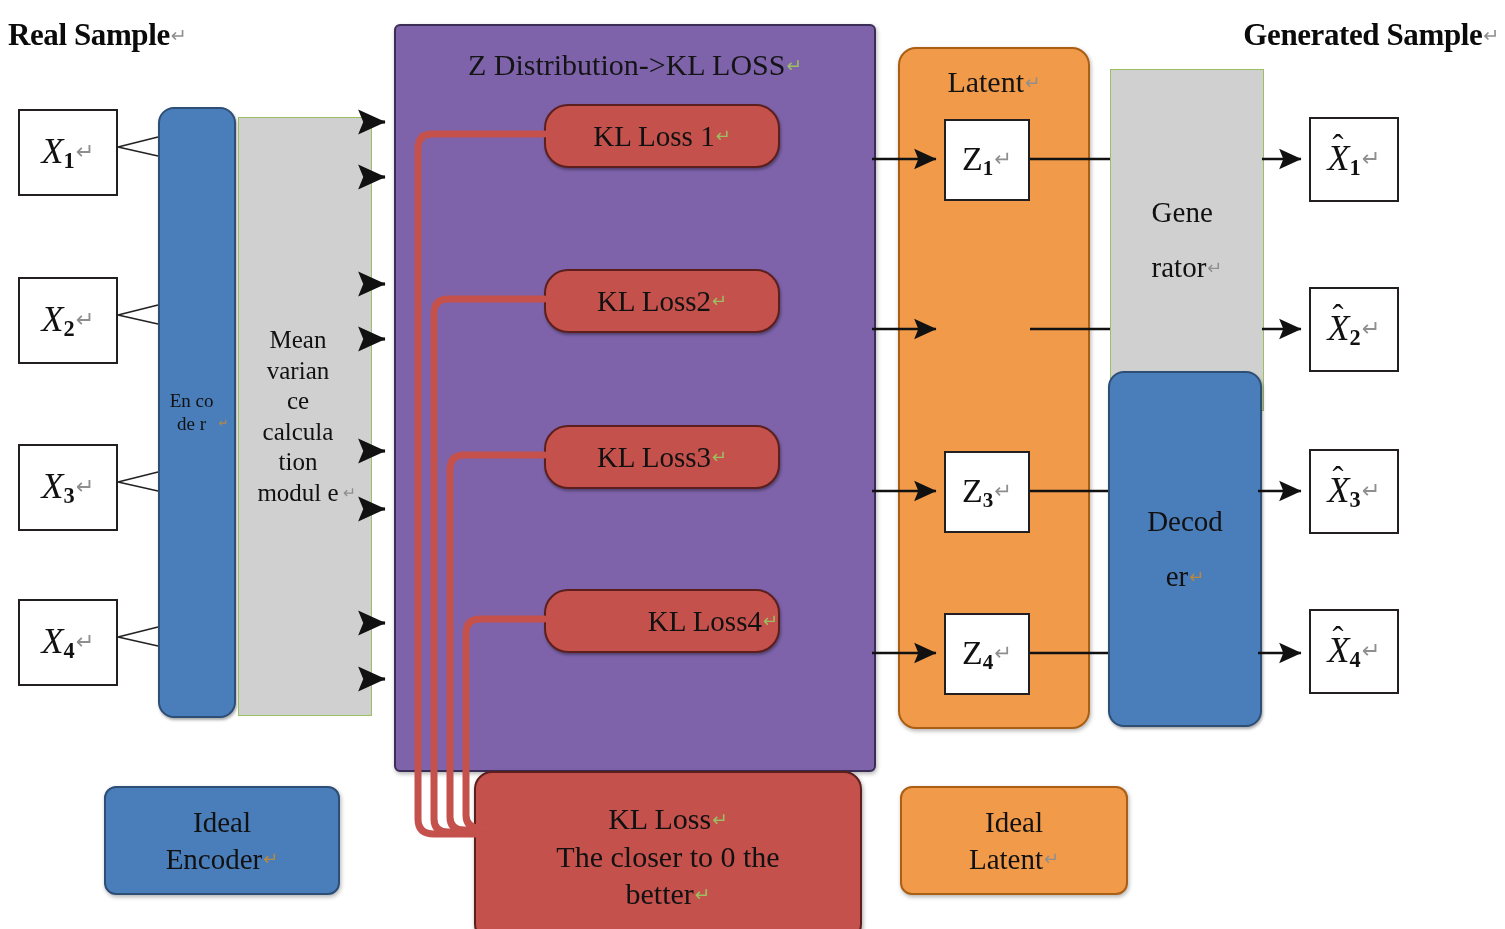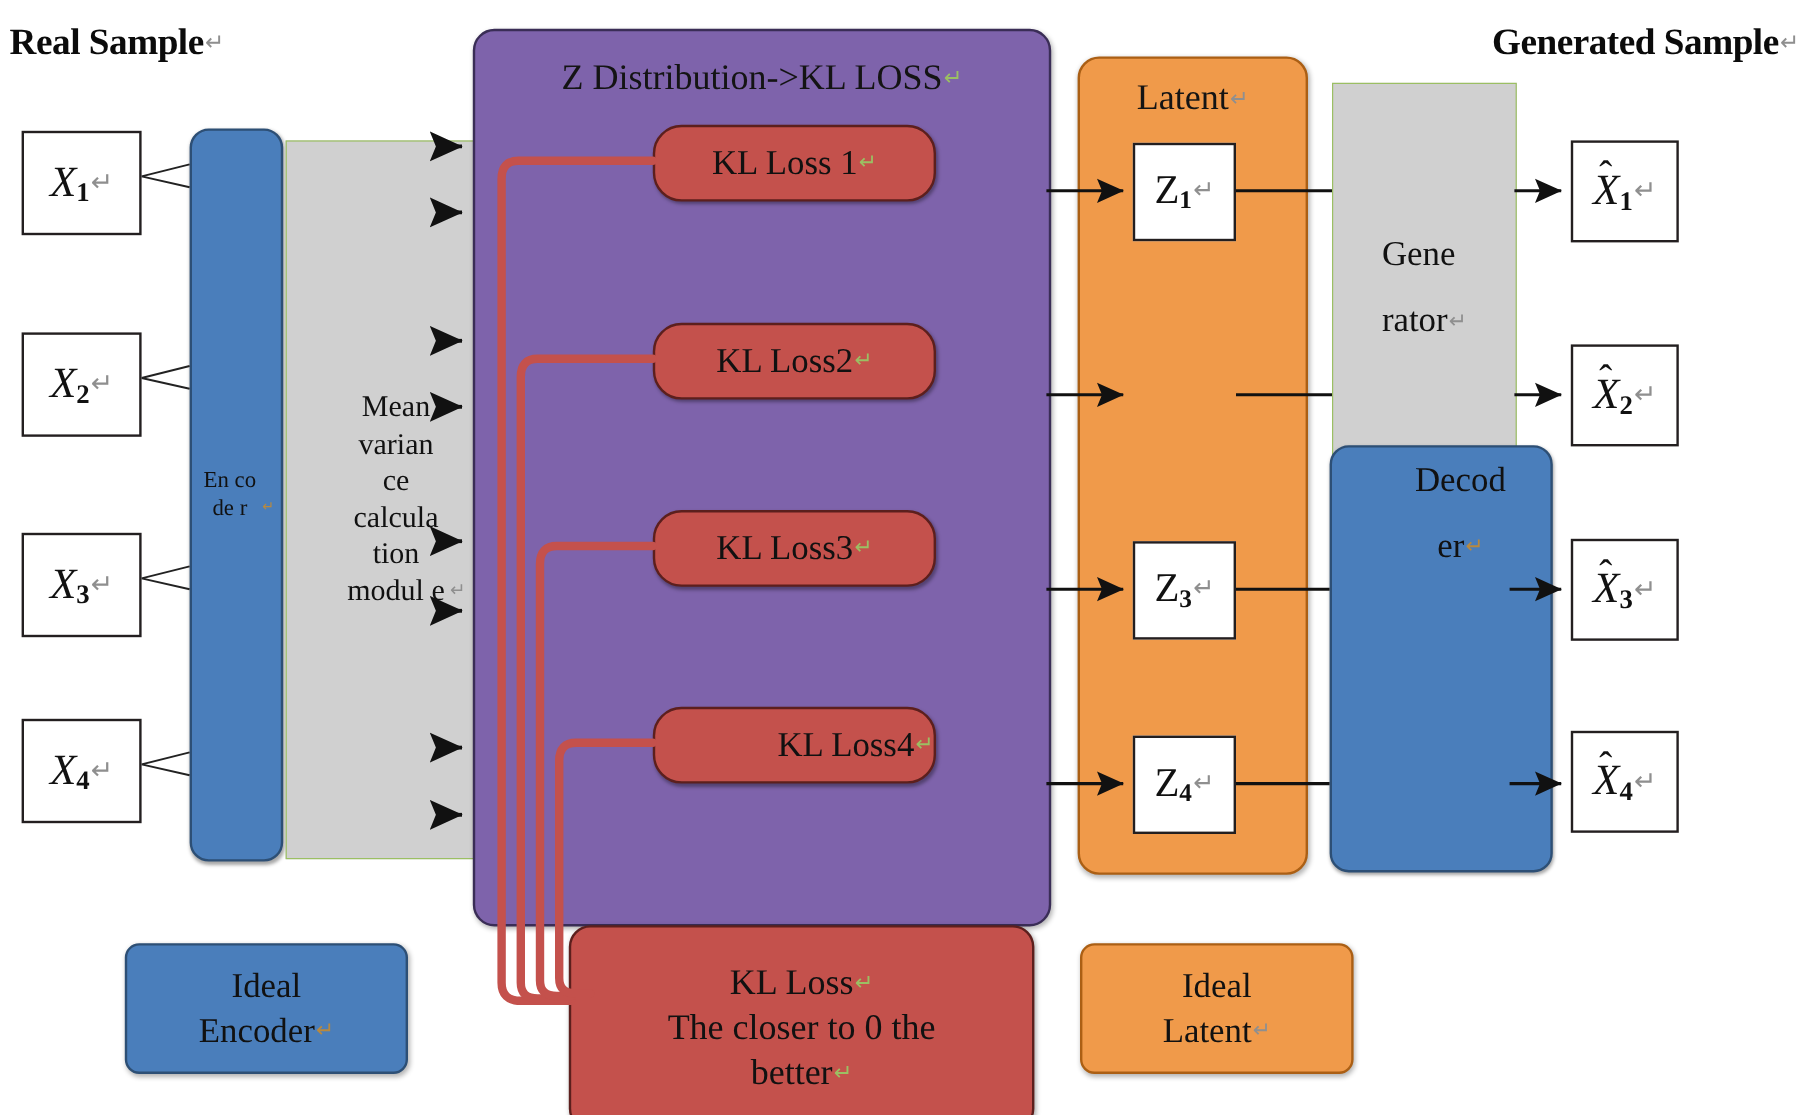--- a/index.html
+++ b/index.html
@@ -43,21 +43,21 @@
   }
   .encoder .t{color:#111;font-size:19px;line-height:1.16;}
 
   .meanbox{
     background:#d0d0d0;border:1.5px solid #9bbf63;
     display:flex;align-items:center;justify-content:center;text-align:center;
   }
   .meanbox .t{color:#111;font-size:25px;line-height:1.22;}
 
   .purple{
-    background:#7e63ab;border:2px solid #3a2d56;border-radius:18px;
+    background:#7e63ab;border:2px solid #3a2d56;border-radius:6px;
     box-shadow:1px 2px 4px rgba(0,0,0,.3);
   }
   .purple-title{
     position:absolute;top:22px;left:0;width:100%;text-align:center;
     font-size:30px;color:#141414;white-space:nowrap;
   }
 
   .klbox{
     background:#c4514c;border:2px solid #5c1f1d;border-radius:24px;
     box-shadow:1px 2px 3px rgba(0,0,0,.35);
@@ -83,21 +83,21 @@
 
   .genbox{
     background:#d0d0d0;border:1.5px solid #9bbf63;
     display:flex;align-items:center;justify-content:center;
   }
   .genbox .t{font-size:29px;color:#111;line-height:1.9;}
 
   .decbox{
     background:#4a7ebb;border:2px solid #2d4f75;border-radius:16px;
     box-shadow:1px 2px 3px rgba(0,0,0,.35);
-    display:flex;justify-content:center;text-align:center;padding-left:32px;
+    display:flex;align-items:center;justify-content:center;text-align:center;
   }
   .decbox .t{font-size:29px;color:#111;line-height:1.9;}
 
   
   .legend{
     border-radius:12px;display:flex;align-items:center;justify-content:center;
     text-align:center;font-size:29px;color:#111;line-height:1.25;
     box-shadow:1px 2px 4px rgba(0,0,0,.3);
   }
   .legend.blue{background:#4a7ebb;border:2px solid #2d4f75;}
@@ -127,21 +127,21 @@
     <span class="lbl"><i>X</i><sub>3</sub><span class="pil">↵</span></span>
   </div>
   <div class="abs sbox" style="left:18px;top:580px;width:100px;height:87px;">
     <span class="lbl"><i>X</i><sub>4</sub><span class="pil">↵</span></span>
   </div>
 
   <div class="abs encoder" style="left:158px;top:88px;width:74px;height:607px;">
     <div class="t"><span style="word-break:break-all;display:inline-block;width:52px;">En co de r</span><span class="pil pil-o">↵</span></div>
   </div>
 
-  <div class="abs meanbox" style="left:238px;top:98px;width:132px;height:597px;padding-left:32px;">
+  <div class="abs meanbox" style="left:238px;top:98px;width:132px;height:597px;">
     <div class="t"><span style="display:inline-block;width:88px;word-break:break-word;">Mean varian ce calcula tion modul e</span><span class="pil">↵</span></div>
   </div>
 
   <div class="abs purple" style="left:394px;top:5px;width:478px;height:744px;">
     <div class="purple-title"><span>Z Distribution-&gt;KL LOSS</span><span class="pil pil-g">↵</span></div>
   </div>
 
   <div class="abs klbox" style="left:544px;top:85px;width:232px;height:60px;">
     <span><span>KL Loss 1</span><span class="pil pil-g">↵</span></span>
   </div>

